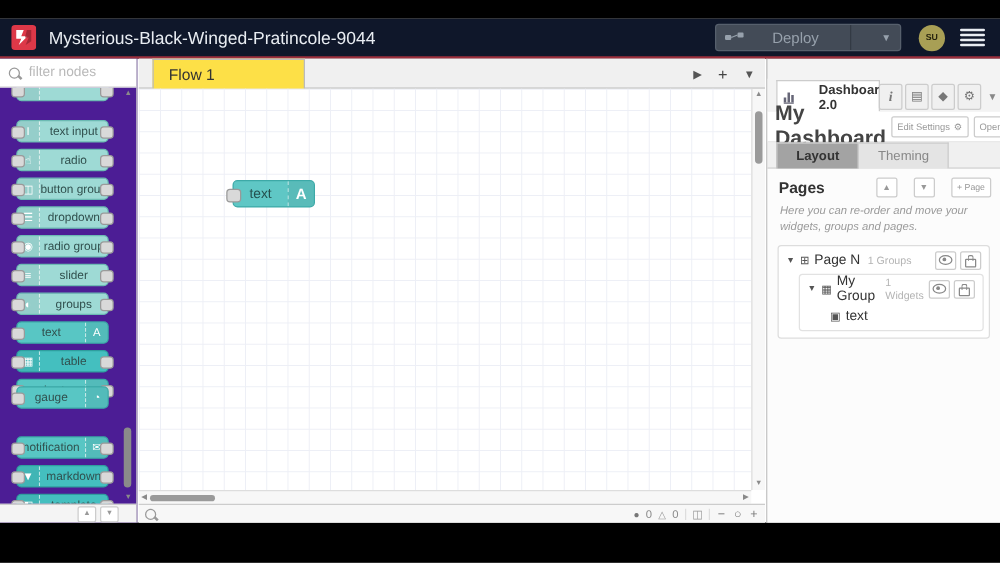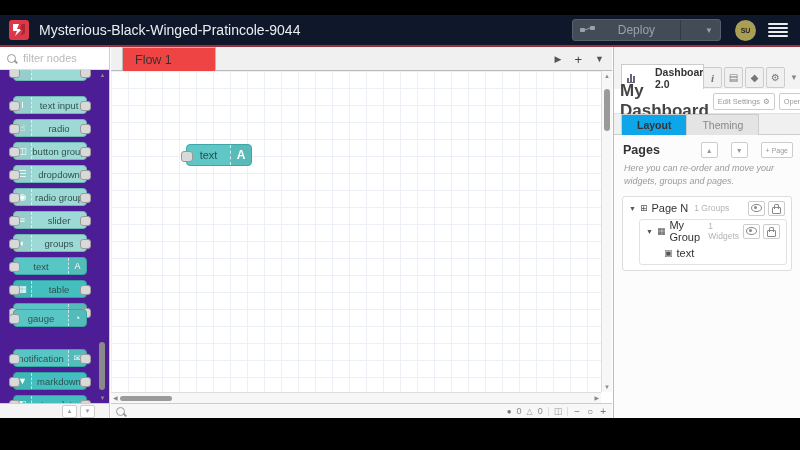--- a/index.html
+++ b/index.html
@@ -47,21 +47,21 @@
   .sarrow{position:absolute;left:0;width:13px;height:10px;text-align:center;font-size:6px;color:#8a8a8a;line-height:10px;cursor:default;}
   .pthumb{position:absolute;left:3px;width:6px;border-radius:3px;background:#8a8a8a;cursor:default;}
   .pfooter{position:absolute;left:0;right:0;bottom:0;height:15px;background:#f4f4f4;border-top:1px solid #ccc;
            display:flex;align-items:center;justify-content:flex-end;gap:3px;padding-right:14px;box-sizing:border-box;}
   .mini{width:13px;height:11px;border:1px solid #ccc;background:#fff;border-radius:2px;font-size:6px;color:#999;
         display:flex;align-items:center;justify-content:center;cursor:default;}
 
   
   .canvas{position:absolute;left:111px;top:32px;width:501px;height:371px;background:#fff;}
   .tabbar{position:absolute;top:0;left:0;right:0;height:24px;background:#f0f0f0;border-bottom:1px solid #bbb;box-sizing:border-box;}
-  .flowtab{position:absolute;left:11px;top:0;width:94px;height:24px;background:#ef4444;border:1px solid #bbb;border-bottom:none;
+  .flowtab{position:absolute;left:11px;top:0;width:122px;height:24px;background:#fde047;border:1px solid #bbb;border-bottom:none;
            box-sizing:border-box;display:flex;align-items:center;padding-left:12px;font-size:12.5px;color:#333;cursor:default;}
   .tabacts{position:absolute;right:8px;top:0;height:24px;display:flex;align-items:center;gap:13px;color:#555;}
   .tabacts span{font-size:9px;cursor:default;}
   .tabacts .plus{font-size:13px;color:#444;}
   .cbody{position:absolute;top:24px;left:0;width:490px;height:321px;background-color:#fff;
          background-image:linear-gradient(#edeff6 1px,transparent 1px),linear-gradient(90deg,#edeff6 1px,transparent 1px);
          background-size:17px 17px;}
   .cnode{position:absolute;left:75px;top:73px;width:66px;height:22px;background:#5fc7c5;border:1px solid #3da9a7;
          border-radius:4px;display:flex;align-items:center;box-sizing:border-box;cursor:default;}
   .cnode .clabel{flex:1;text-align:center;font-size:11px;color:#24504e;}
@@ -99,21 +99,21 @@
   .itab .inf{font-family:"Liberation Serif","DejaVu Serif",serif;font-style:italic;font-weight:bold;font-size:11px;}
   .schev{position:absolute;right:2px;top:10px;font-size:8px;color:#888;cursor:default;}
   .dashrow{position:absolute;top:42px;left:0;right:0;height:25px;background:#fff;border-bottom:1px solid #e2e2e2;
            display:flex;align-items:center;padding:0 6px;box-sizing:border-box;gap:4px;}
   .dtitle{font-size:17px;font-weight:bold;color:#444;flex:1;}
   .btnsm{height:15px;border:1px solid #ccc;background:#fff;border-radius:2px;font-size:7.5px;color:#999;
          display:flex;align-items:center;padding:0 4px;gap:3px;white-space:nowrap;cursor:default;}
   .ltabs{position:absolute;top:67px;left:0;right:0;height:21px;background:#f0f0f0;border-bottom:1px solid #ccc;
          display:flex;padding-left:7px;box-sizing:border-box;}
   .ltab{height:21px;padding:0 15px;font-size:10.5px;display:flex;align-items:center;box-sizing:border-box;cursor:default;}
-  .ltab.active{background:#0ea5e9;color:#333;border:1px solid #ccc;border-bottom:none;font-weight:bold;}
+  .ltab.active{background:#a3a3a3;color:#333;border:1px solid #ccc;border-bottom:none;font-weight:bold;}
   .ltab.idle{background:#e4e4e4;color:#888;border:1px solid #ccc;border-left:none;border-bottom:none;}
   .panel{position:absolute;top:88px;left:0;right:0;bottom:0;background:#fcfcfc;}
   .pageshead{display:flex;align-items:center;padding:7px 7px 2px 9px;gap:13px;}
   .ptitle{font-size:12.5px;font-weight:bold;color:#333;flex:1;}
   .mini2{height:14px;border:1px solid #ccc;background:#fff;border-radius:2px;font-size:7px;color:#999;
          display:flex;align-items:center;justify-content:center;padding:0 4px;cursor:default;}
   .help{font-style:italic;color:#9a9a9a;font-size:9px;line-height:1.45;padding:2px 12px 4px 10px;}
   .treecard{margin:4px 8px;border:1px solid #ddd;border-radius:3px;background:#fff;padding-bottom:2px;}
   .trow{height:22px;display:flex;align-items:center;gap:4px;padding:0 6px;}
   .chev{font-size:7px;color:#555;cursor:default;}

